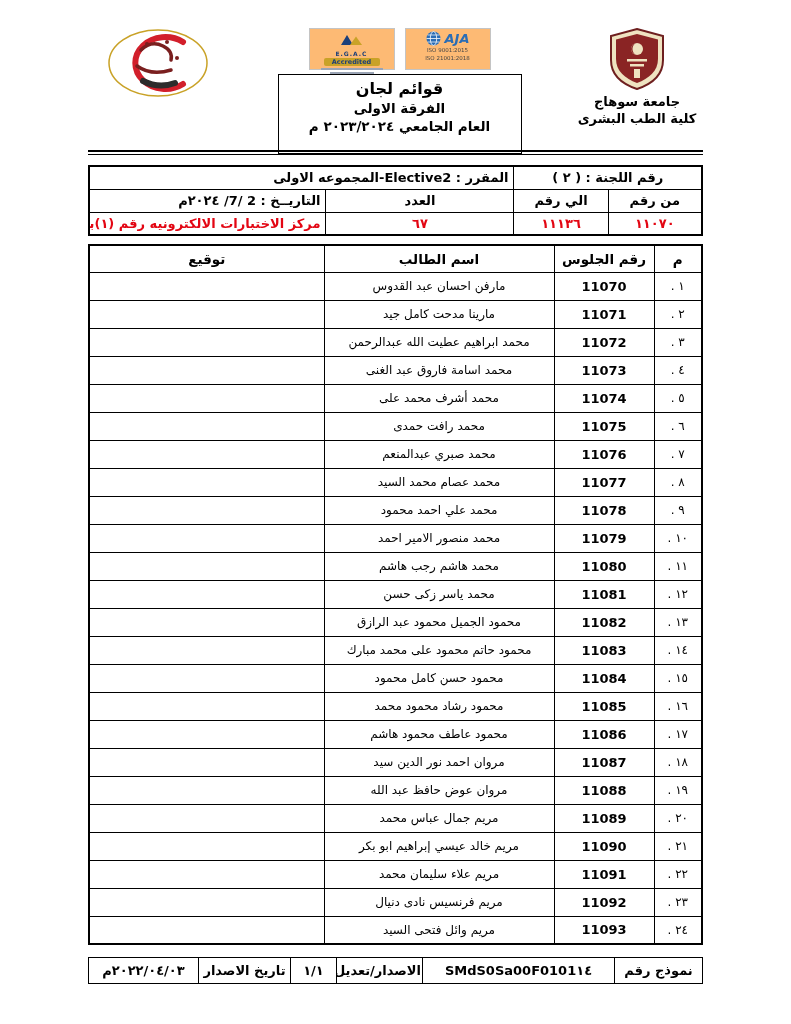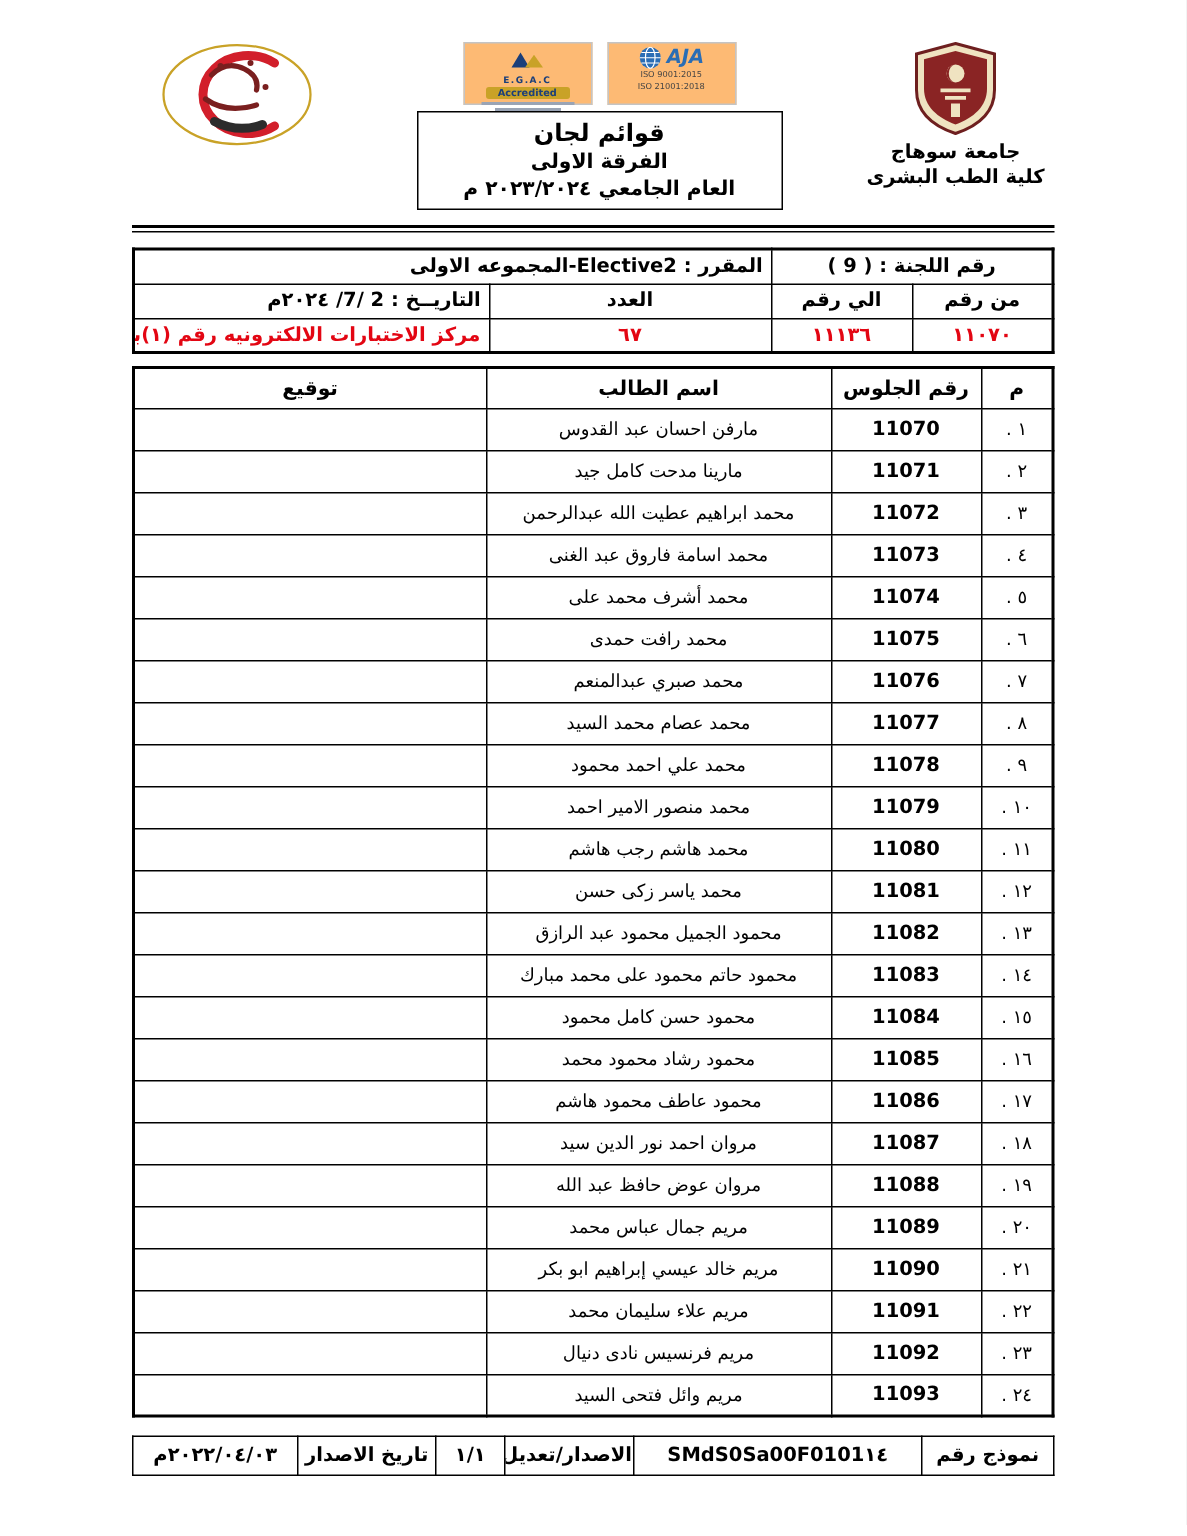--- a/index.html
+++ b/index.html
@@ -16,21 +16,21 @@
   .hdr-center { flex: 1; display: flex; flex-direction: column; align-items: center; }
   .badges { display: flex; direction: ltr; gap: 10px; align-items: flex-start; margin-bottom: 4px; }
   .badge { background: #fdba74; border: 1px solid #c4c4c4; width: 86px; height: 42px; padding: 2px 3px; text-align: center; }
   .egac-name { font-size: 6px; font-weight: bold; color: #1b3f7a; letter-spacing: 1px; }
   .egac-ribbon { background: var(--gold); color: #1b3f7a; font-size: 6.5px; font-weight: bold; margin: 1px auto; width: 56px; border-radius: 2px; }
   .blur-line { height: 2px; background: #9aa4b5; margin: 2px auto; }
   .w1 { width: 62px; } .w2 { width: 44px; }
   .aja-top { display: flex; align-items: center; justify-content: center; gap: 4px; }
   .aja-name { font-size: 13px; font-weight: bold; color: #2a6db5; font-style: italic; }
   .aja-iso { font-size: 5.5px; color: #444; line-height: 1.5; }
-  .title-box { border: 1px solid #000; width: 244px; padding: 4px 8px 5px; text-align: center; }
+  .title-box { border: 1px solid #000; width: 244px; padding: 4px 8px 19px; text-align: center; }
   .t-main { font-weight: bold; font-size: 16px; }
   .t-sub { font-weight: bold; font-size: 13.5px; margin-top: 2px; }
   .hdr-dept { width: 140px; text-align: center; }
   .dept-box { border: 1px solid #000; font-weight: bold; font-size: 11.5px; padding: 3px 4px; margin-top: 3px; direction: rtl; }
   
   .double-rule { margin: 6px 0 10px 0; height: 5px; border-top: 2.5px solid #000; border-bottom: 1.5px solid #000; }
   
   table { border-collapse: collapse; direction: rtl; width: 100%; table-layout: fixed; }
   .info-table { border: 2px solid #000; }
   .info-table td { border: 1px solid #000; height: 23px; font-weight: bold; font-size: 13px; text-align: center; padding: 0 5px; overflow: hidden; white-space: nowrap; }
@@ -121,21 +121,21 @@
 
   <table class="info-table">
     <colgroup>
         <col style="width:94px">
         <col style="width:94px">
         <col style="width:188px">
         <col>
       </colgroup>
     <tbody>
         <tr>
-      <td colspan="2">رقم اللجنة : ( 9 )</td>
+      <td colspan="2">رقم اللجنة : ( ٢ )</td>
       <td colspan="2" class="start">المقرر : Elective2-المجموعه الاولى</td>
     </tr>
     <tr>
       <td>من رقم</td>
       <td>الي رقم</td>
       <td>العدد</td>
       <td class="start">التاريــخ :  2 /7/ ٢٠٢٤م</td>
     </tr>
     <tr>
       <td class="red num-red">١١٠٧٠</td>

